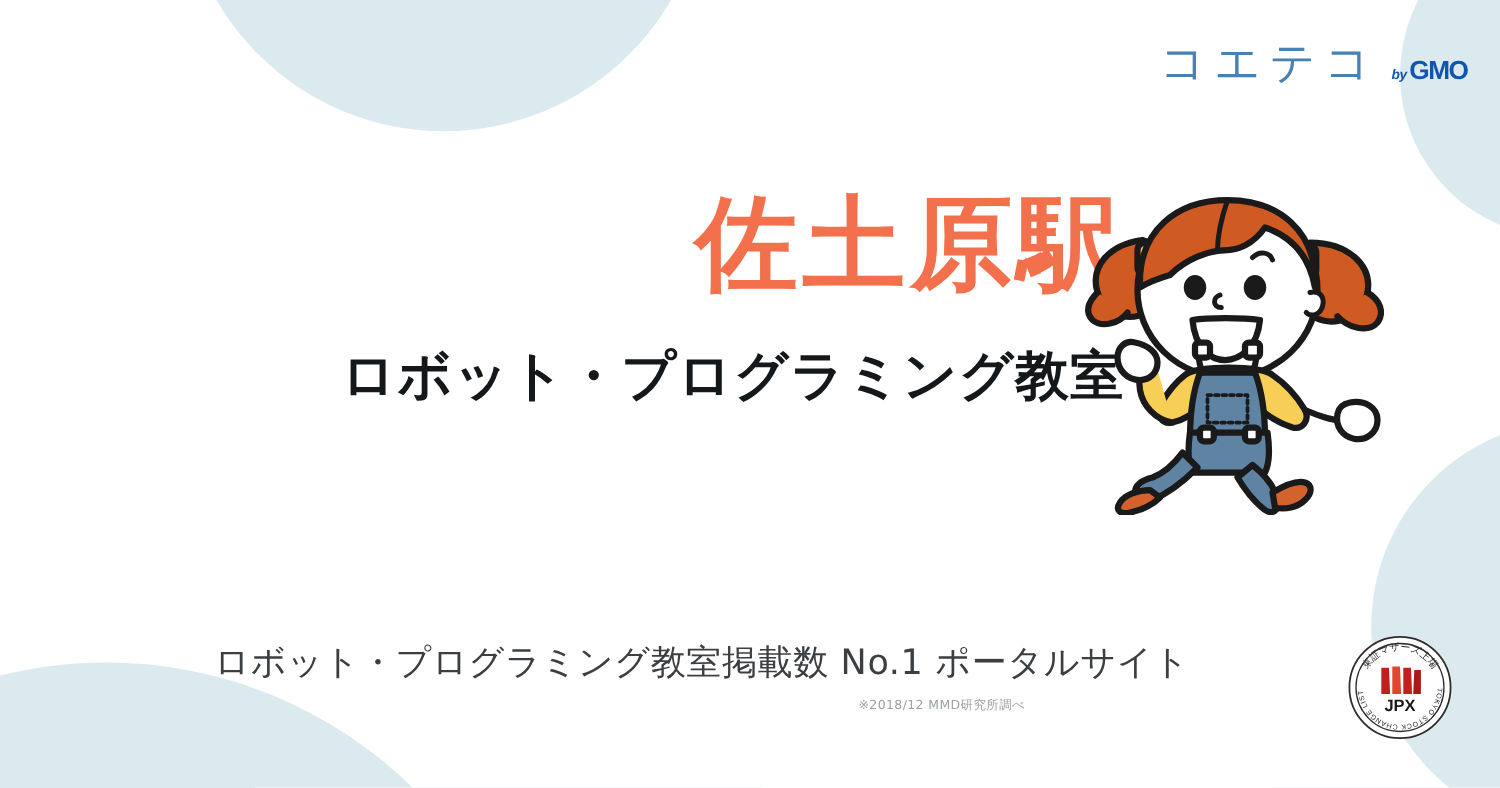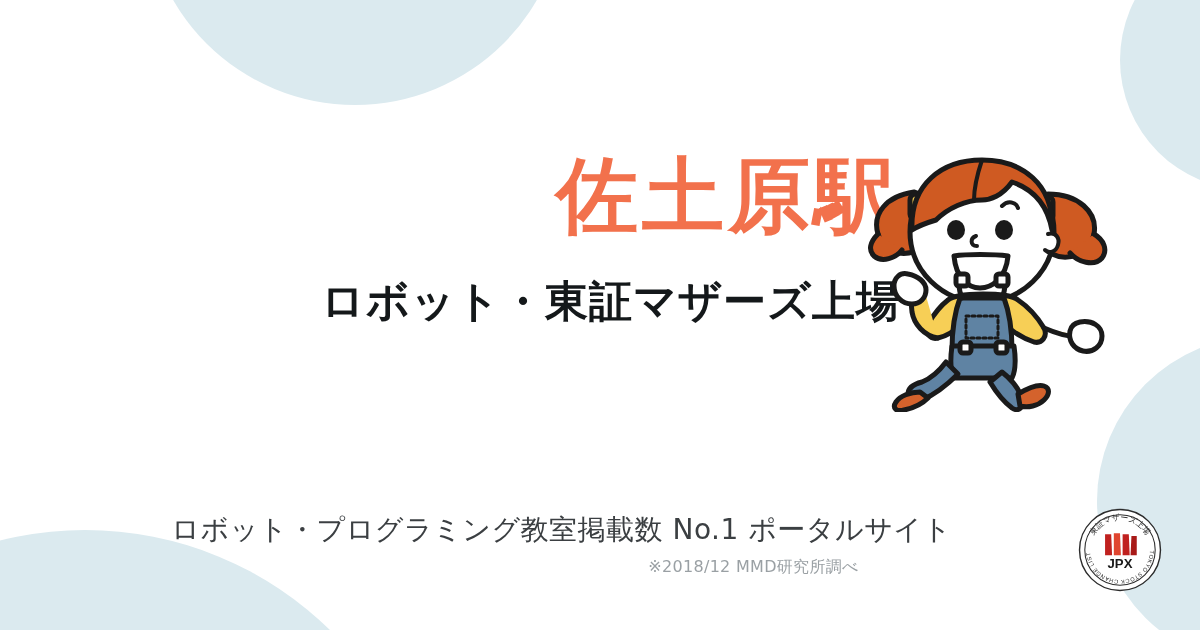--- a/index.html
+++ b/index.html
@@ -113,21 +113,21 @@
   }
   .tagline{
     font-size:28px;
     color:#3b3f42;
     letter-spacing:0.5px;
     line-height:1.3;
     font-family:"DejaVu Sans","Liberation Sans",sans-serif;
   }
   .tagline-note{
     margin-top:9px;
-    font-size:16px;
+    font-size:10px;
     color:#9aa0a4;
     letter-spacing:0.3px;
     padding-left:384px;
     font-family:"DejaVu Sans","Liberation Sans",sans-serif;
   }
 
   
   .jpx{
     position:absolute;
     left:1076px; top:506px;
@@ -144,24 +144,31 @@
 </head>
 <body>
 
 <div class="stage">
 
   <div class="blob blob-top-left"></div>
   <div class="blob blob-bottom-left"></div>
   <div class="blob blob-right"></div>
   <div class="blob blob-right-top"></div>
 
+  <div class="logo">
+    <div class="logo-mark">コエテコ</div>
+    <div class="logo-by">
+      <span class="logo-by-small">by</span>
+      <span class="logo-gmo">GMO</span>
+    </div>
+  </div>
 
   <div class="main-block">
     <div class="station-title">佐土原駅</div>
-    <div class="category-title">ロボット・東証マザーズ上場</div>
+    <div class="category-title">ロボット・プログラミング教室</div>
   </div>
 
   <div class="character">
     <svg viewBox="0 0 300 290" width="300" height="290" xmlns="http://www.w3.org/2000/svg">
       <g fill="none" stroke="#1a1a1a" stroke-width="5" stroke-linecap="round" stroke-linejoin="round">
 
         <path d="M62 70 C34 74 20 92 26 112 C31 130 50 136 66 128
                  C78 122 84 110 84 98 C84 86 76 74 62 70 Z" fill="#cf5a22"></path>
         <path d="M26 112 C18 120 16 128 22 134 C30 141 44 136 50 128" fill="#cf5a22"></path>
 

